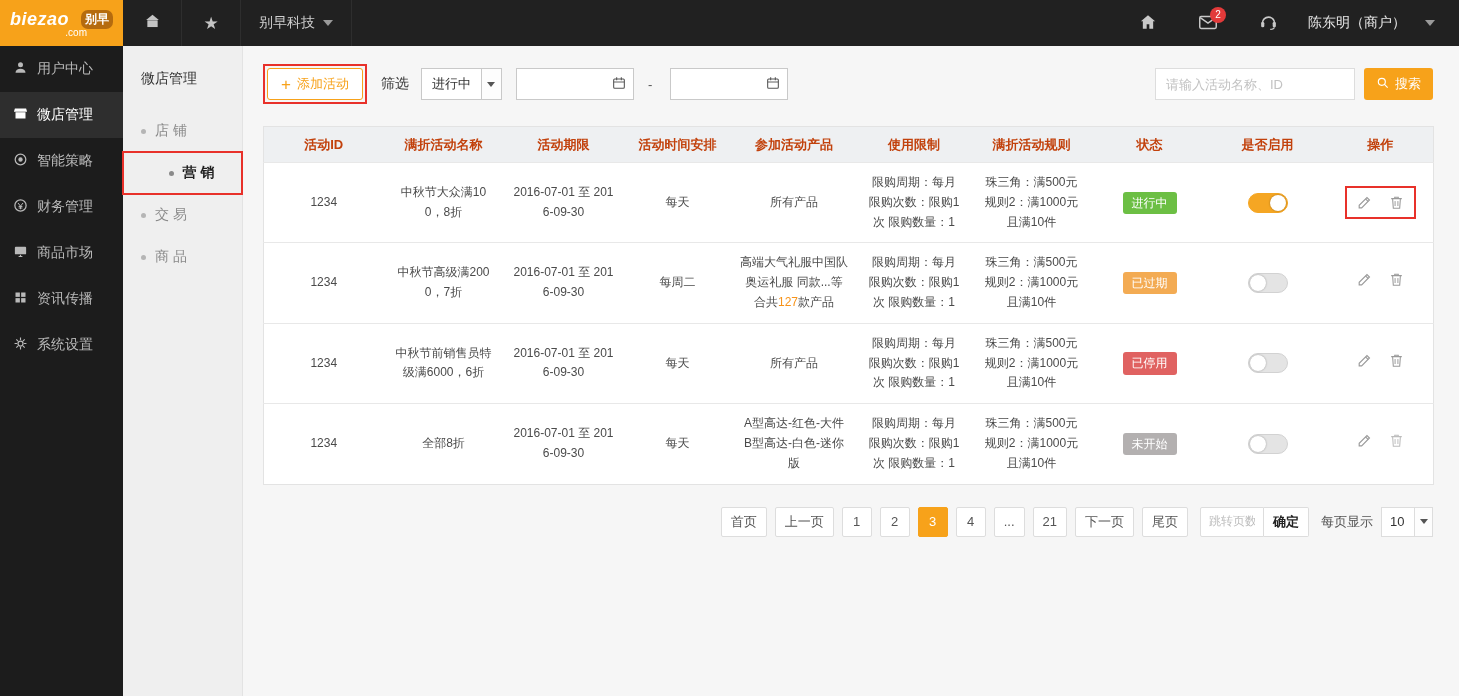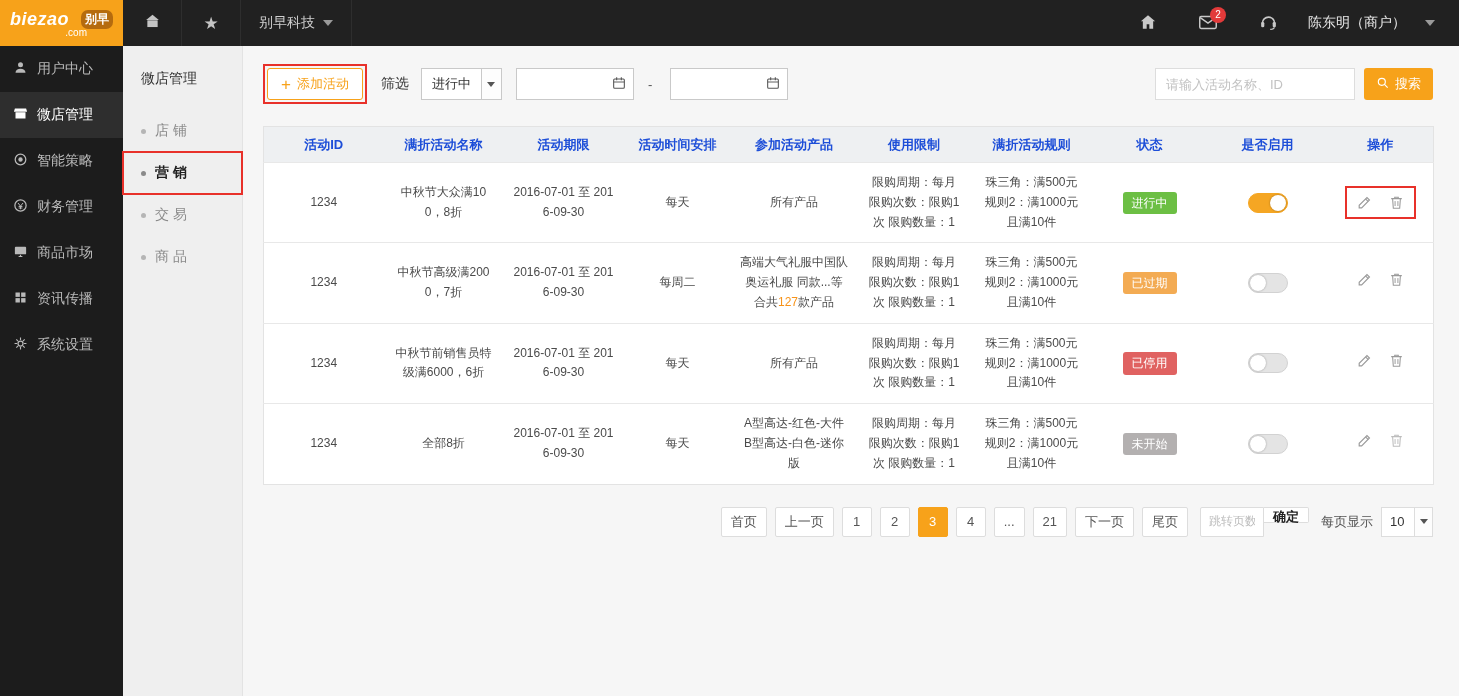--- a/index.html
+++ b/index.html
@@ -32,21 +32,21 @@
   .side-item { height:46px; display:flex; align-items:center; gap:9px; padding-left:13px; color:#b9b9b9; font-size:14px; cursor:pointer; }
   .side-item svg { flex-shrink:0; }
   .side-item.active { background:#2e2e2e; color:#fff; }
 
   .submenu { width:120px; background:#efefef; border-right:1px solid #e3e3e3; flex-shrink:0; }
   .submenu-title { padding:24px 0 22px 18px; font-size:14px; color:#333; }
   .submenu-item { height:42px; display:flex; align-items:center; gap:9px; padding-left:18px; color:#8a8a8a; font-size:14px; cursor:pointer; }
   .submenu-item .dot { width:5px; height:5px; border-radius:50%; background:#b5b5b5; }
   .submenu-item.active { color:#1f1f1f; font-weight:bold; }
   .submenu-item.active .dot { background:#8a8a8a; }
-  .submenu-item.annotated { outline:2px solid #e8312a; outline-offset:-1px; }
+  .submenu-item.annotated { outline:2px solid #e8312a; outline-offset:-1px;justify-content:center; }
 
   
   .main { flex:1; background:#f6f6f6; padding:18px 26px 0 20px; min-width:0; }
 
   .title-row { display:flex; align-items:center; gap:10px; margin-bottom:24px; }
   .page-title { font-size:16px; color:#333; }
   .fav-star { color:#b9b9b9; font-size:15px; cursor:pointer; }
   .back-btn { background:#f7a21a; color:#fff; height:29px; padding:0 13px; border-radius:3px; display:inline-flex; align-items:center; gap:6px; font-size:13px; margin-left:14px; }
 
   .filter-row { display:flex; align-items:center; margin-bottom:22px; }
@@ -62,21 +62,21 @@
   .date-box input { border:none; width:100%; font-size:12px; }
   .date-box svg { flex-shrink:0; cursor:pointer; }
   .date-sep { margin:0 4px 0 14px; color:#555; }
   .filter-spacer { flex:1; }
   .search-input { height:32px; width:200px; border:1px solid #ddd; background:#fff; padding:0 10px; font-size:13px; color:#333; }
   .search-input::placeholder { color:#c2c2c2; }
   .search-btn { background:#f7a21a; color:#fff; height:32px; padding:0 12px; border-radius:3px; margin-left:9px; display:inline-flex; align-items:center; gap:5px; font-size:13px; }
 
   
   table.grid { width:100%; border-collapse:collapse; table-layout:fixed; background:#fff; border:1px solid #e3e3e3; }
-  table.grid th { background:#eef0f2; font-size:13px; font-weight:bold; color:#1d4ed8; height:36px; padding:4px 6px; text-align:center; }
+  table.grid th { background:#eef0f2; font-size:13px; font-weight:bold; color:#c2410c; height:36px; padding:4px 6px; text-align:center; }
   table.grid td { font-size:12px; color:#4a4a4a; text-align:center; vertical-align:middle; padding:10px 8px; line-height:1.65; border-top:1px solid #e8e8e8; background:#fff; word-break:break-all; }
   .hl { color:#f7931a; }
   .badge { display:inline-block; padding:4px 9px; border-radius:3px; color:#fff; font-size:12px; line-height:1.2; }
   .badge[data-status="green"]  { background:#6cbf44; }
   .badge[data-status="orange"] { background:#f3ab53; }
   .badge[data-status="red"]    { background:#e06261; }
   .badge[data-status="gray"]   { background:#b3b0b0; }
   .toggle { display:inline-block; width:40px; height:20px; border-radius:10px; background:#e4e4e4; border:1px solid #d2d2d2; position:relative; cursor:pointer; vertical-align:middle; }
   .toggle::after { content:""; position:absolute; top:1px; left:1px; width:16px; height:16px; border-radius:50%; background:#fff; box-shadow:0 0 2px rgba(0,0,0,.35); }
   .toggle[data-on="true"] { background:#f5a623; border-color:#f5a623; }
@@ -85,21 +85,21 @@
   .ops.annotated { border:2px solid #e8312a; padding:6px 9px; }
   .op-btn { display:inline-flex; }
 
   
   .pagination { display:flex; justify-content:flex-end; align-items:center; margin-top:22px; gap:8px; }
   .pg { min-width:30px; height:30px; padding:0 9px; background:#fff; border:1px solid #ddd; color:#555; font-size:13px; border-radius:2px; }
   .pg[data-active="true"] { background:#f7a21a; border-color:#f7a21a; color:#fff; }
   .jump-group { display:inline-flex; margin-left:4px;font-family:Liberation Mono, monospace; }
   .jump-input { width:64px; height:30px; border:1px solid #ddd; background:#fff; padding:0 8px; font-size:12px; color:#333; border-radius:2px 0 0 2px; }
   .jump-input::placeholder { color:#bdbdbd; }
-  .confirm-btn { height:16px; padding:0 9px; background:#fff; border:1px solid #ddd; border-left:none; font-size:13px; color:#222; font-weight:bold; border-radius:0 2px 2px 0; }
+  .confirm-btn { height:30px; padding:0 9px; background:#fff; border:1px solid #ddd; border-left:none; font-size:13px; color:#222; font-weight:bold; border-radius:0 2px 2px 0; }
   .perpage-label { color:#555; font-size:13px; margin-left:4px; }
   .perpage-select { display:inline-flex; align-items:stretch; background:#fff; border:1px solid #ddd; height:30px; cursor:pointer; }
   .perpage-select .select-text { min-width:32px; padding:0 8px; }
   .perpage-select .select-arrow { width:18px; border-left:1px solid #ddd; }
 </style>
 </head>
 <body>
 
 <div class="app">
 

